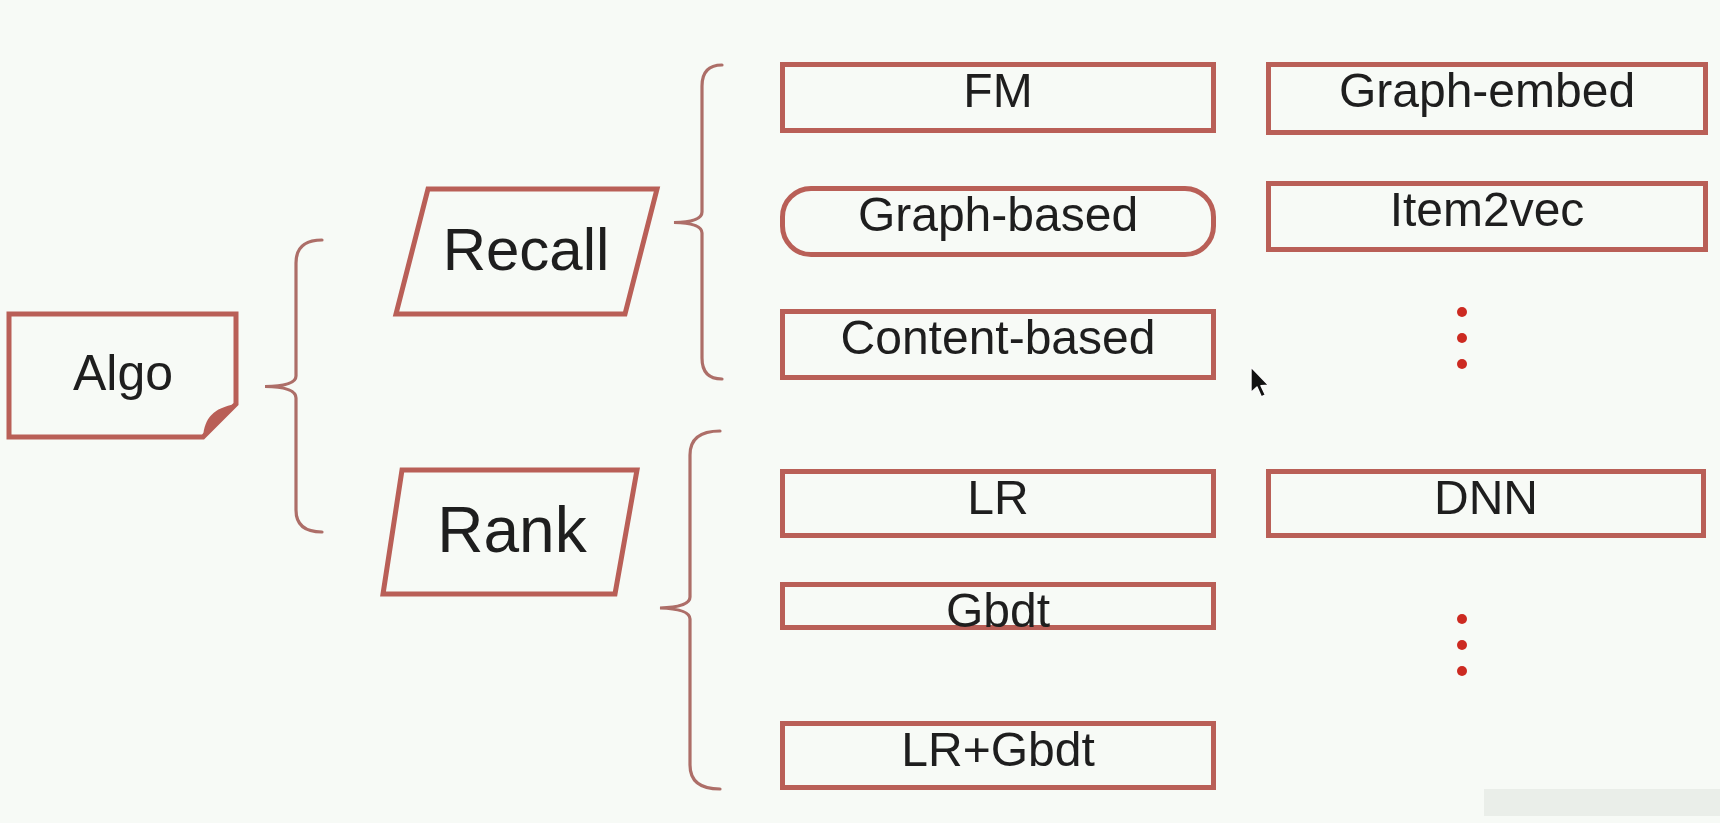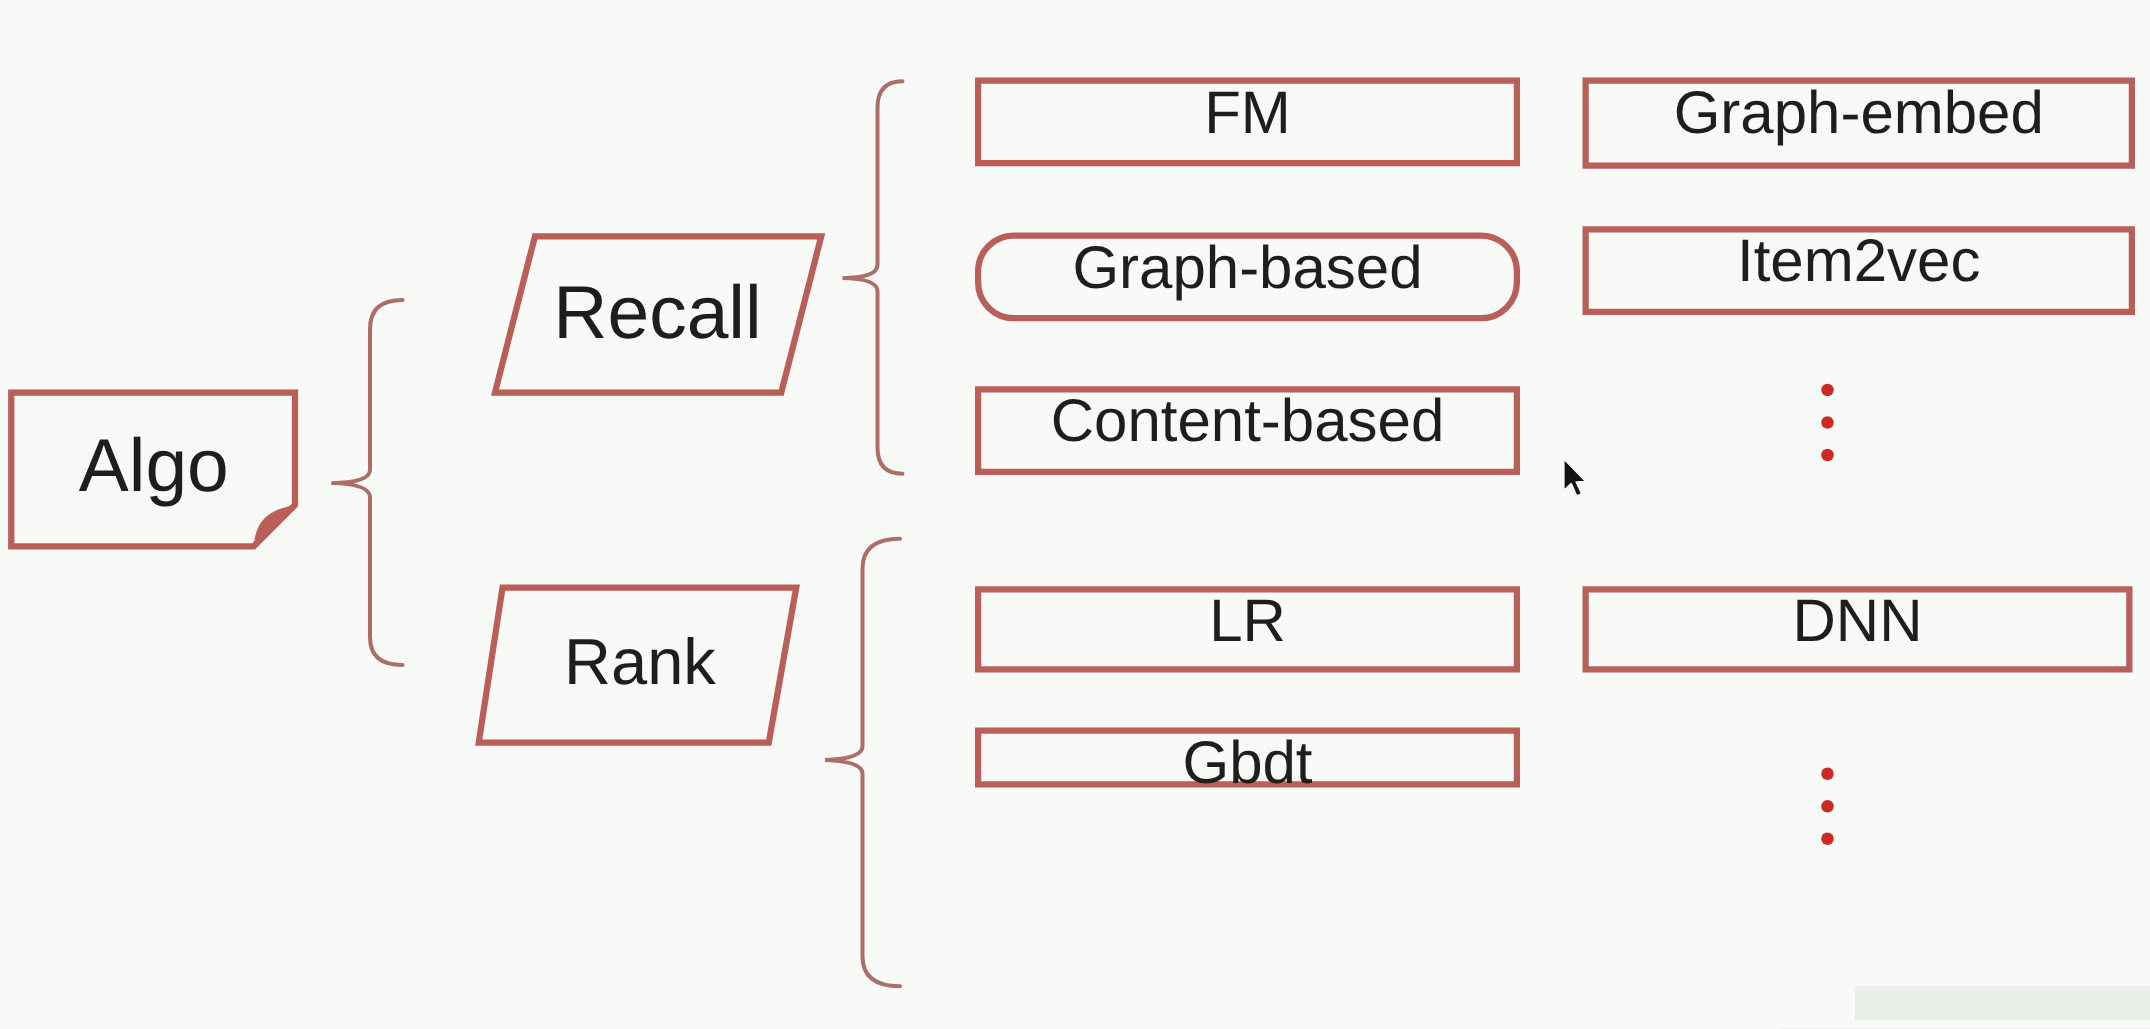--- a/index.html
+++ b/index.html
@@ -31,21 +31,21 @@
     font-size:48px;
     line-height:1;
     background:transparent;
   }
 
   
   .shape-label{
     position:absolute;
     display:flex;align-items:center;justify-content:center;
     color:var(--text);
-    font-size:60px;
+    font-size:50px;
     line-height:1;
     pointer-events:none;
   }
 
   .shape-stroke{fill:none;stroke:var(--shape-border);stroke-width:5;stroke-linejoin:miter;}
   .shape-fill{fill:var(--shape-border);stroke:none;}
   .brace-path{fill:none;stroke:var(--brace);stroke-width:3.2;stroke-linecap:round;}
 
   .dots{
     position:absolute;
@@ -105,31 +105,34 @@
 
   <div class="dots" style="left:1457px;top:307px;">
     <div class="dot"></div>
     <div class="dot"></div>
     <div class="dot"></div>
   </div>
 
   <svg class="abs" style="left:376px;top:464px;" width="268" height="136">
     <polygon class="shape-stroke" points="26,6 261,6 239,130 7,130"></polygon>
   </svg>
-  <div class="shape-label" style="left:388px;top:466px;width:248px;height:128px;font-size:52px;">Rank</div>
+  <div class="shape-label" style="left:388px;top:466px;width:248px;height:128px;font-size:64px;">Rank</div>
 
   <svg class="abs" style="left:658px;top:428px;" width="64" height="364">
     <path class="brace-path" d="M62,3 Q32,3 32,27 L32,169 Q32,179 2,180 Q32,181 32,191 L32,337 Q32,361 62,361"></path>
   </svg>
 
   <div class="method-box" style="left:780px;top:469px;width:436px;height:69px;">
     <span>LR</span>
   </div>
   <div class="method-box" style="left:780px;top:582px;width:436px;height:48px;">
     <span>Gbdt</span>
+  </div>
+  <div class="method-box" style="left:780px;top:721px;width:436px;height:69px;">
+    <span>LR+Gbdt</span>
   </div>
 
   <div class="method-box" style="left:1266px;top:469px;width:440px;height:69px;">
     <span>DNN</span>
   </div>
 
   <div class="dots" style="left:1457px;top:614px;">
     <div class="dot"></div>
     <div class="dot"></div>
     <div class="dot"></div>

